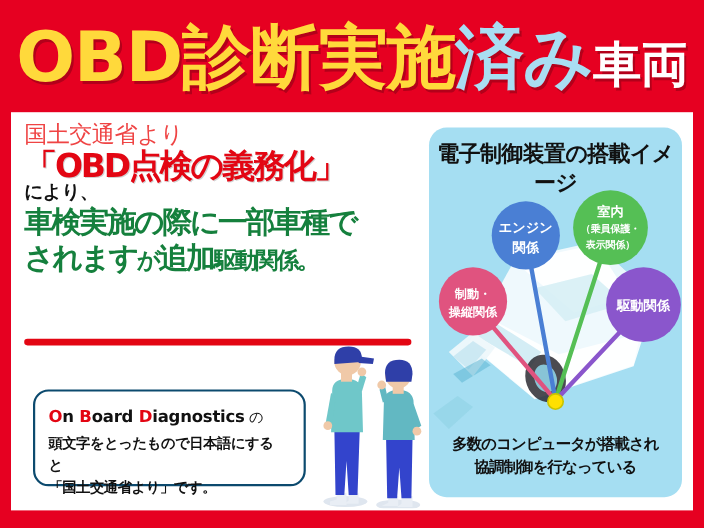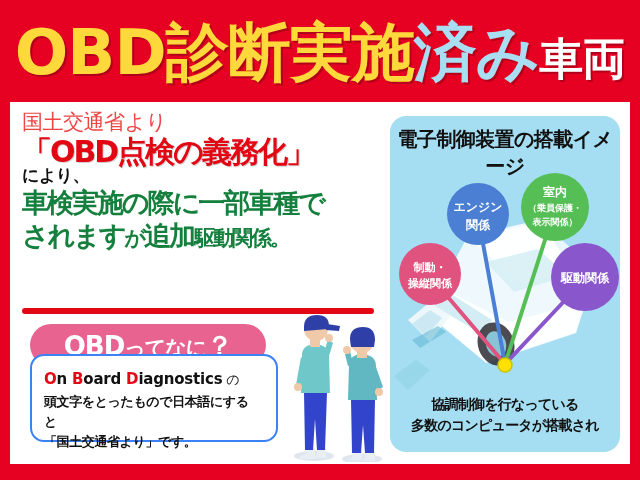--- a/index.html
+++ b/index.html
@@ -162,21 +162,21 @@
   .bubble-text .kana { font-size: 21px; }
   .bubble-text .qm { font-size: 27px; }
 
   .obd-box {
     position: absolute;
     left: 20px;
     top: 252px;
     width: 248px;
     height: 88px;
     background: #ffffff;
-    border: 2px solid #3b82f6;
+    border: 2px solid #0c4a6e;
     border-radius: 14px;
     box-sizing: border-box;
     padding: 14px 21px 0 12px;
   }
   .obd-line1 {
     font-size: 15px;
     font-weight: 700;
     color: #111111;
     letter-spacing: -0.2px;
     line-height: 1.2;
@@ -269,26 +269,20 @@
       <div class="notice">
         <div class="notice-l1">国土交通省より</div>
         <div class="notice-l2">「OBD点検の義務化」</div>
         <div class="notice-l3">により、</div>
         <div class="notice-l4">車検実施の際に一部車種で</div>
         <div class="notice-l5"><span>されます</span><span class="small-kana">が</span><span>追加</span><span class="small-kana">駆動関係。</span></div>
       </div>
 
       <div class="divider"></div>
 
-      <div class="bubble-wrap">
-        <div class="bubble">
-          <div class="bubble-text"><span>OBD</span><span class="kana">ってなに</span><span class="qm">？</span></div>
-          <div class="bubble-tail"></div>
-        </div>
-      </div>
 
       <div class="obd-box">
         <div class="obd-line1"><span class="cap">O</span><span>n </span><span class="cap">B</span><span>oard </span><span class="cap">D</span><span>iagnostics</span><span class="no"> の</span></div>
         <div class="obd-line2">頭文字をとったもので日本語にすると</div>
         <div class="obd-line3">「国土交通省より」です。</div>
       </div>
 
       <svg class="people" viewBox="0 0 110 155">
 
         <ellipse cx="30" cy="149" rx="20" ry="5" fill="#dfe6ef"></ellipse>
@@ -368,19 +362,19 @@
           <text class="bubble-label bl-9" x="165" y="109">表示関係）</text>
         </g>
 
         <g>
           <circle cx="195" cy="161" r="34" fill="#8a56cc"></circle>
           <text class="bubble-label bl-12" x="195" y="166">駆動関係</text>
         </g>
       </svg>
 
       <div class="panel-footer">
+        <div>多数のコンピュータが搭載され</div>
         <div>協調制御を行なっている</div>
-        <div>多数のコンピュータが搭載され</div>
       </div>
     </div>
 
   </div>
 </div>
 
 </body></html>

